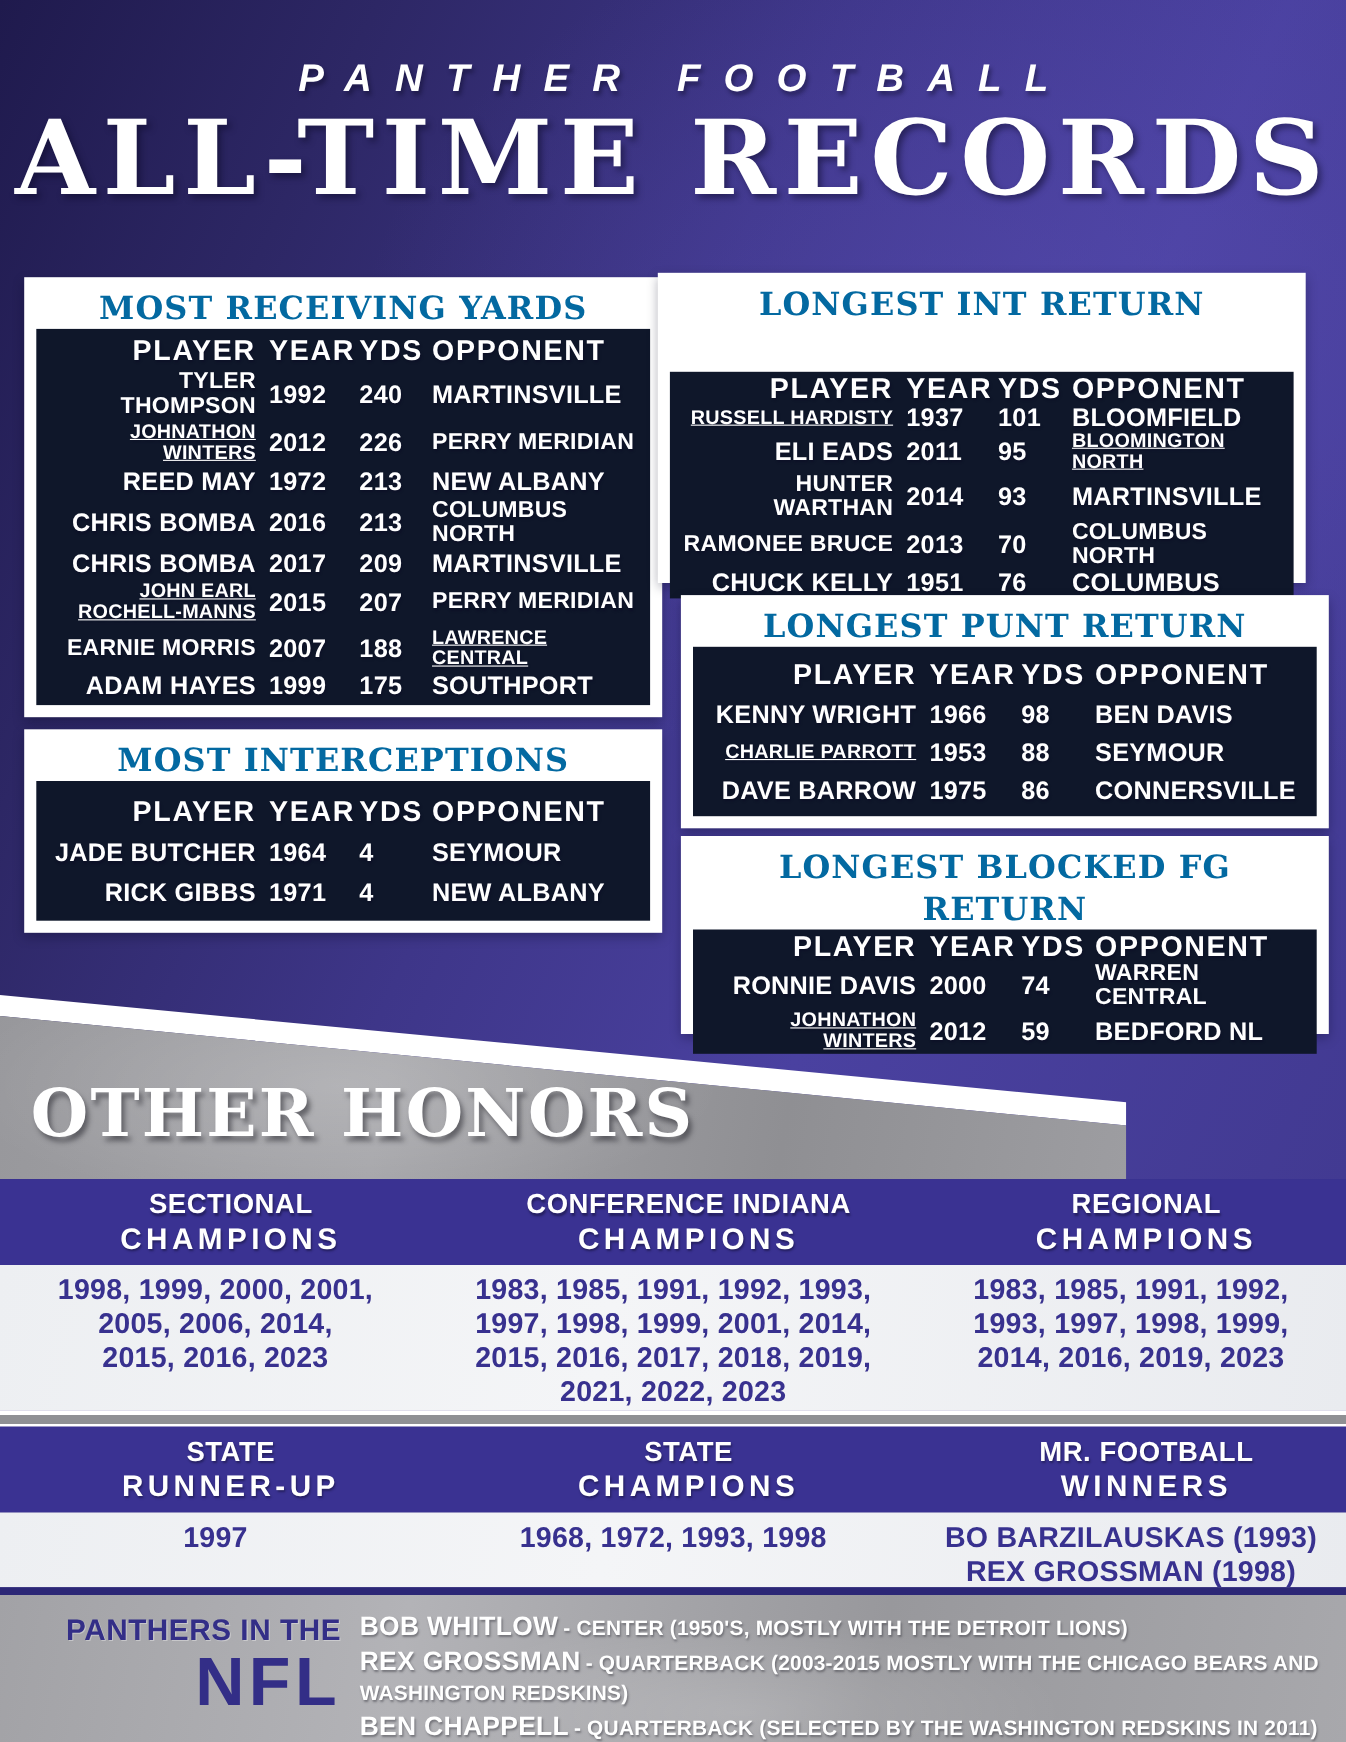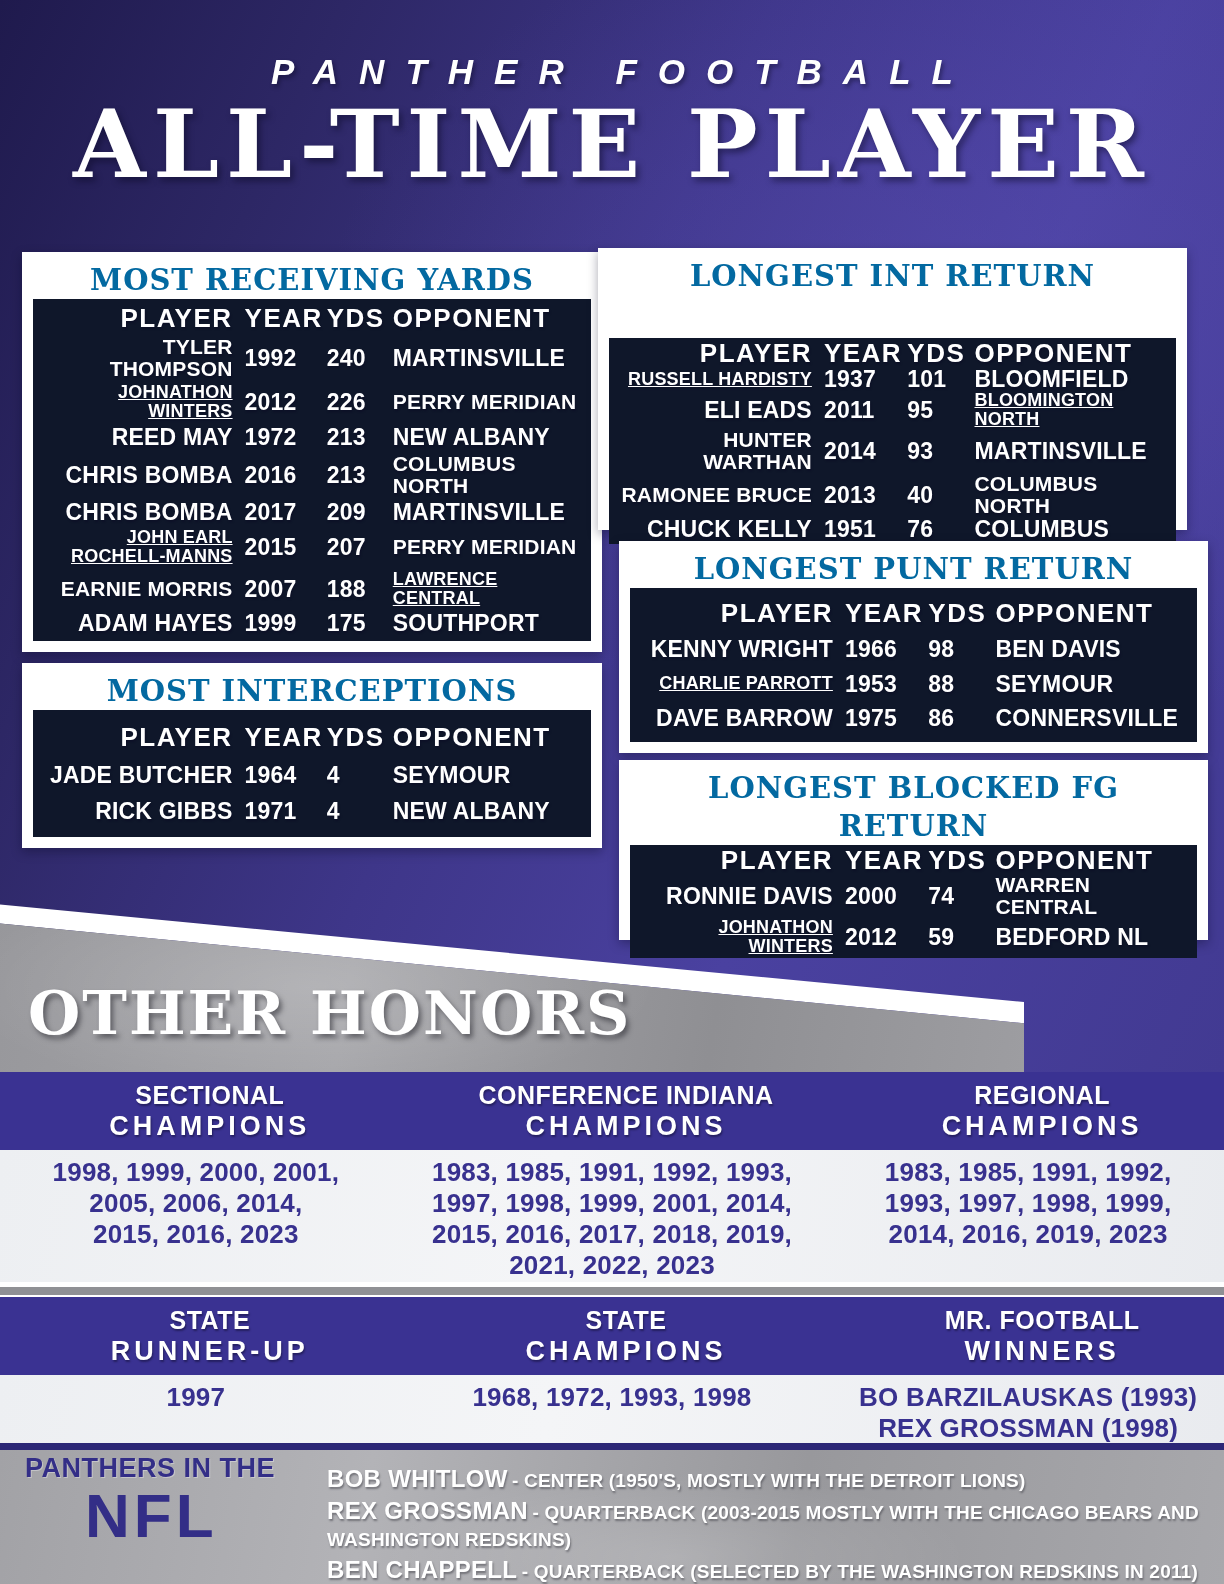--- a/index.html
+++ b/index.html
@@ -117,21 +117,21 @@
     position:absolute; left:0; top:1443px; width:1224px; height:7px;
     background:#2c2776;
   }
   
   .nfl-section {
     position:absolute; left:0; top:1450px; width:1224px; height:134px;
     background:
       radial-gradient(420px 120px at 55% 80%, rgba(255,255,255,.18), rgba(0,0,0,0) 70%),
       linear-gradient(100deg, #a2a2a6 0%, #b3b3b7 30%, #98989c 65%, #a8a8ac 100%);
   }
-  .nfl-label { position:absolute; left:25px; top:3px; width:285px; text-align:left; }
+  .nfl-label { position:absolute; left:25px; top:17px; width:285px; text-align:right; }
   .nfl-label .line1 {
     color:#332e87; font-weight:bold; font-size:27px; letter-spacing:.5px;
     text-shadow:1px 1px 0 rgba(255,255,255,.35);
   }
   .nfl-label .line2 {
     color:#332e87; font-weight:bold; font-size:62px; line-height:56px;
     letter-spacing:4px; margin-top:4px; padding-left:60px;
   }
   .nfl-players { position:absolute; left:327px; top:16px; width:880px; }
   .nfl-player { color:#ffffff; font-weight:bold; margin-bottom:3px;
@@ -140,21 +140,21 @@
   .nfl-player .pdetail { font-size:19px; letter-spacing:.2px; }
 </style>
 </head>
 <body>
 
 <div class="poster">
 
   <div class="bg-top"></div>
 
   <div class="kicker">PANTHER FOOTBALL</div>
-  <div class="big-title">ALL-TIME PLAYER</div>
+  <div class="big-title">ALL-TIME RECORDS</div>
 
   <div class="card" style="left:22px; top:252px; width:580px; height:400px;">
     <div class="card-title">MOST RECEIVING YARDS</div>
     <div class="card-body">
         <div class="trow thead-row">
           <div class="tcell c0">PLAYER</div>
           <div class="tcell c1">YEAR</div>
           <div class="tcell c2">YDS</div>
           <div class="tcell c3">OPPONENT</div>
         </div>
@@ -256,21 +256,21 @@
         </div>
         <div class="trow">
           <div class="tcell c0 md">HUNTER WARTHAN</div>
           <div class="tcell c1">2014</div>
           <div class="tcell c2">93</div>
           <div class="tcell c3">MARTINSVILLE</div>
         </div>
         <div class="trow">
           <div class="tcell c0 md">RAMONEE BRUCE</div>
           <div class="tcell c1">2013</div>
-          <div class="tcell c2">40</div>
+          <div class="tcell c2">70</div>
           <div class="tcell c3 md">COLUMBUS NORTH</div>
         </div>
         <div class="trow">
           <div class="tcell c0">CHUCK KELLY</div>
           <div class="tcell c1">1951</div>
           <div class="tcell c2">76</div>
           <div class="tcell c3">COLUMBUS</div>
         </div>
       </div>
   </div>

